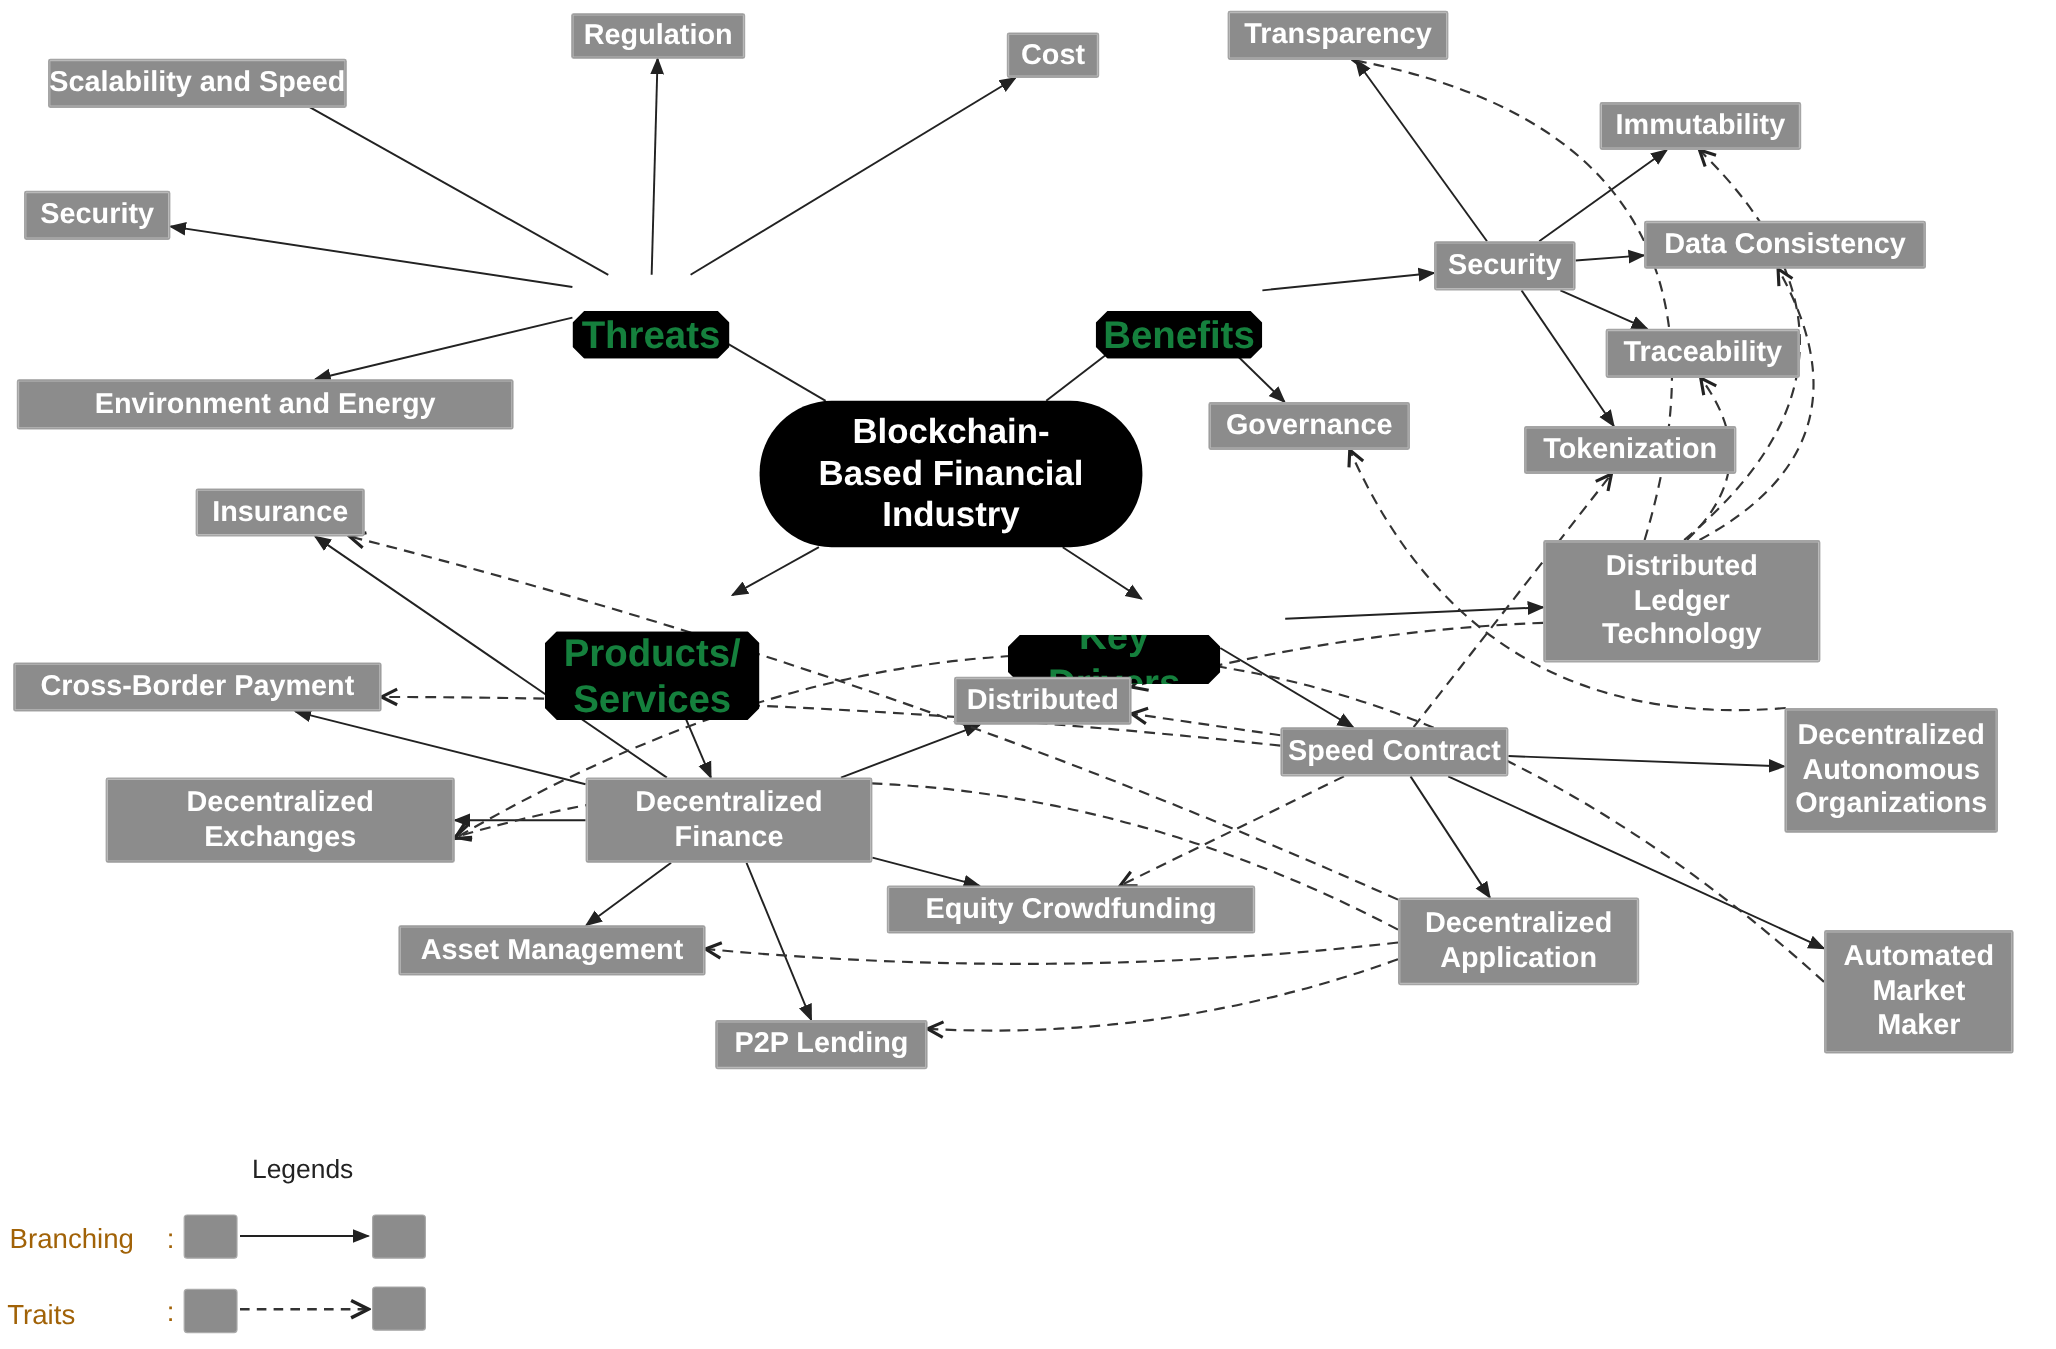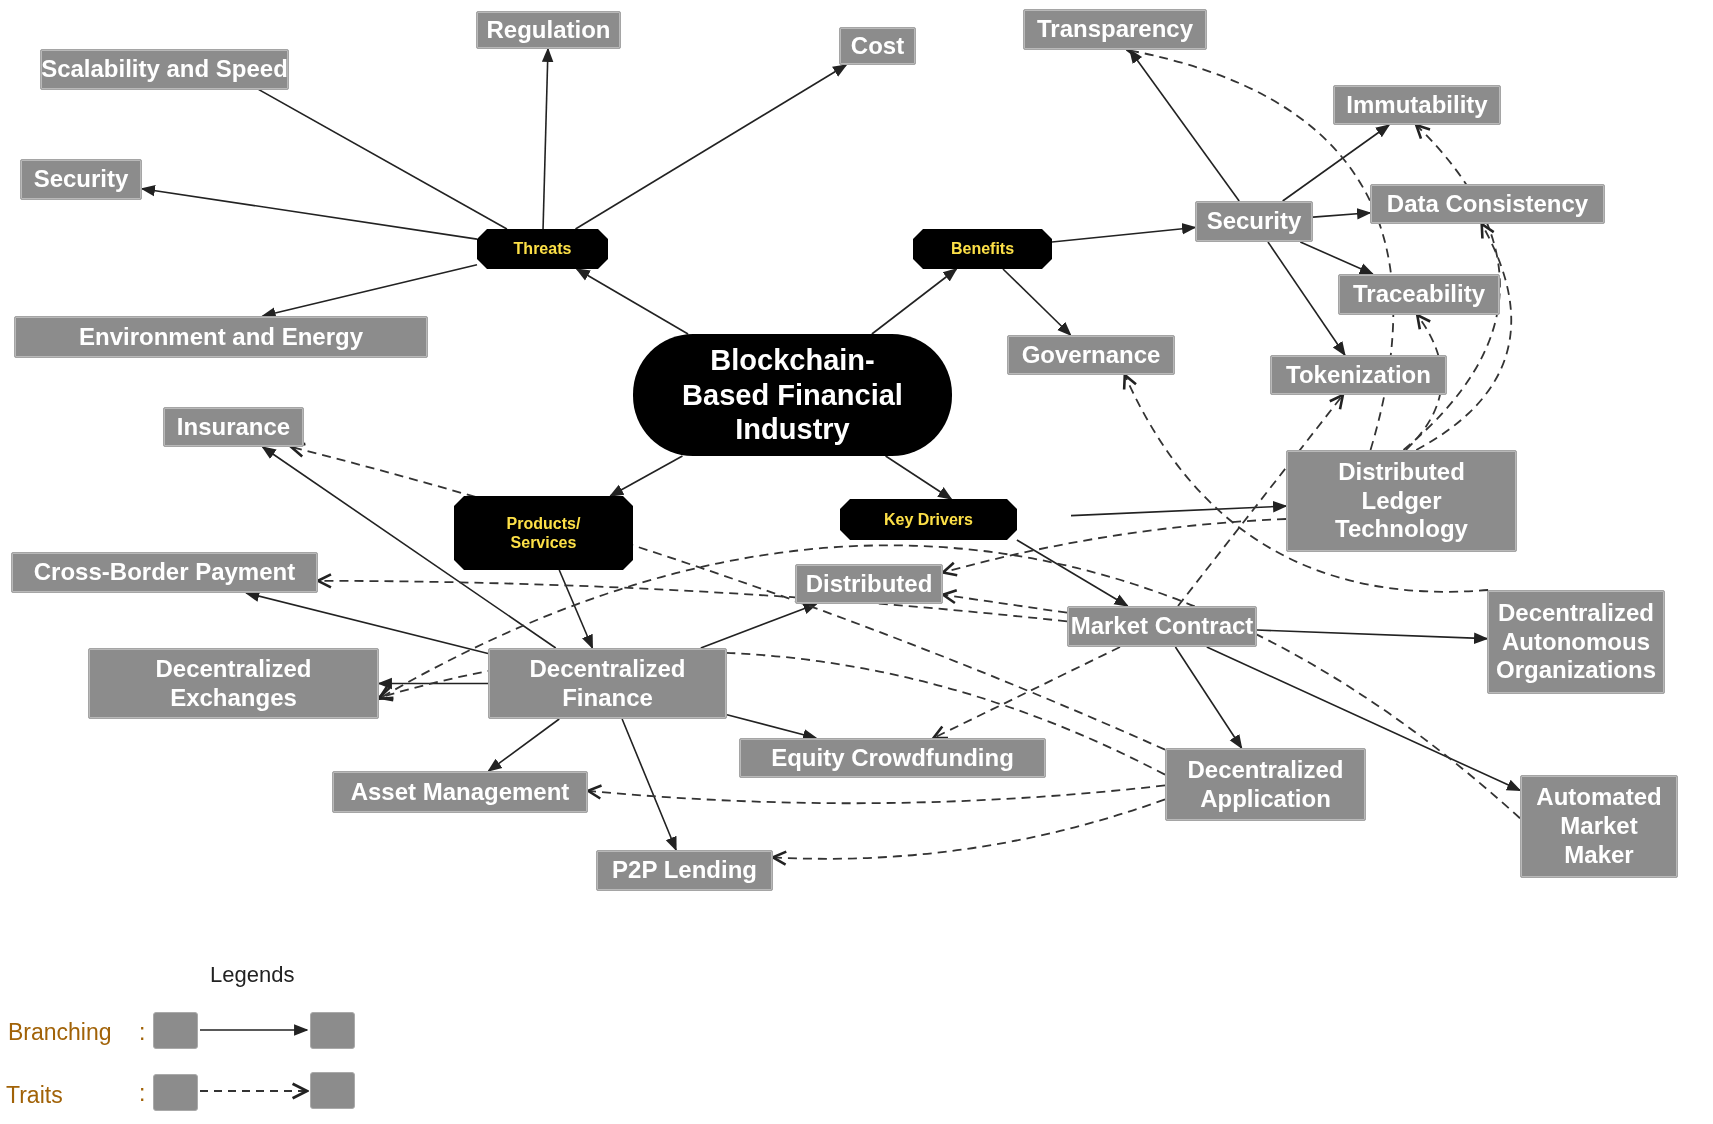--- a/index.html
+++ b/index.html
@@ -5,23 +5,23 @@
   html, body { margin: 0; padding: 0; background: #ffffff; }
   body { width: 1713px; height: 1124px; position: relative; overflow: hidden;
          font-family: "Liberation Sans", sans-serif; }
   #canvas { position: absolute; left: 0; top: 0; width: 1713px; height: 1124px; }
   svg#edges { position: absolute; left: 0; top: 0; width: 1713px; height: 1124px; }
   .node { position: absolute; box-sizing: border-box; display: flex; align-items: center;
           justify-content: center; text-align: center; font-weight: bold; white-space: pre-line;
           line-height: 1.2; }
   .leaf { background: #8c8c8c; color: #ffffff; border: 1px solid #a5a5a5; border-radius: 2px;
           font-size: 24px; box-shadow: 0 0 0 1px #b9b9b9 inset; }
-  .cat { background: #000000; color: #fde047; font-size: 16px;
+  .cat { background: #000000; color: #15803d; font-size: 32px;
          clip-path: polygon(10px 0, calc(100% - 10px) 0, 100% 10px, 100% calc(100% - 10px),
-                            calc(100% - 10px) 100%, 10px 100%, 0 calc(100% - 10px), 0 10px); }
+                            calc(100% - 10px) 100%, 10px 100%, 0 calc(100% - 10px), 0 10px); margin-top: 30px; }
   .root { background: #000000; color: #ffffff; font-size: 29px; border-radius: 60px; }
   .legend-title { position: absolute; font-size: 22px; color: #222; }
   .legend-label { position: absolute; font-size: 23px; color: #a16207; }
   .legend-box { position: absolute; width: 45px; height: 37px; background: #8c8c8c;
                 border: 1px solid #aaa; border-radius: 3px; box-sizing: border-box; }
 </style>
 </head>
 <body>
 
 <div id="canvas">
@@ -110,21 +110,21 @@
   <div class="node leaf" style="left:1338px;top:274px;width:162px;height:41px;">Traceability</div>
   <div class="node leaf" style="left:1007px;top:335px;width:168px;height:40px;">Governance</div>
   <div class="node leaf" style="left:1270px;top:355px;width:177px;height:40px;">Tokenization</div>
 
   <div class="node leaf" style="left:1286px;top:450px;width:231px;height:102px;">Distributed
 Ledger
 Technology</div>
   <div class="node leaf" style="left:163px;top:407px;width:141px;height:40px;">Insurance</div>
   <div class="node leaf" style="left:11px;top:552px;width:307px;height:41px;">Cross-Border Payment</div>
   <div class="node leaf" style="left:795px;top:564px;width:148px;height:40px;">Distributed</div>
-  <div class="node leaf" style="left:1067px;top:606px;width:190px;height:41px;">Market Contract</div>
+  <div class="node leaf" style="left:1067px;top:606px;width:190px;height:41px;">Speed Contract</div>
   <div class="node leaf" style="left:1487px;top:590px;width:178px;height:104px;">Decentralized
 Autonomous
 Organizations</div>
   <div class="node leaf" style="left:88px;top:648px;width:291px;height:71px;">Decentralized
 Exchanges</div>
   <div class="node leaf" style="left:488px;top:648px;width:239px;height:71px;">Decentralized
 Finance</div>
   <div class="node leaf" style="left:739px;top:738px;width:307px;height:40px;">Equity Crowdfunding</div>
   <div class="node leaf" style="left:1165px;top:748px;width:201px;height:73px;">Decentralized
 Application</div>

